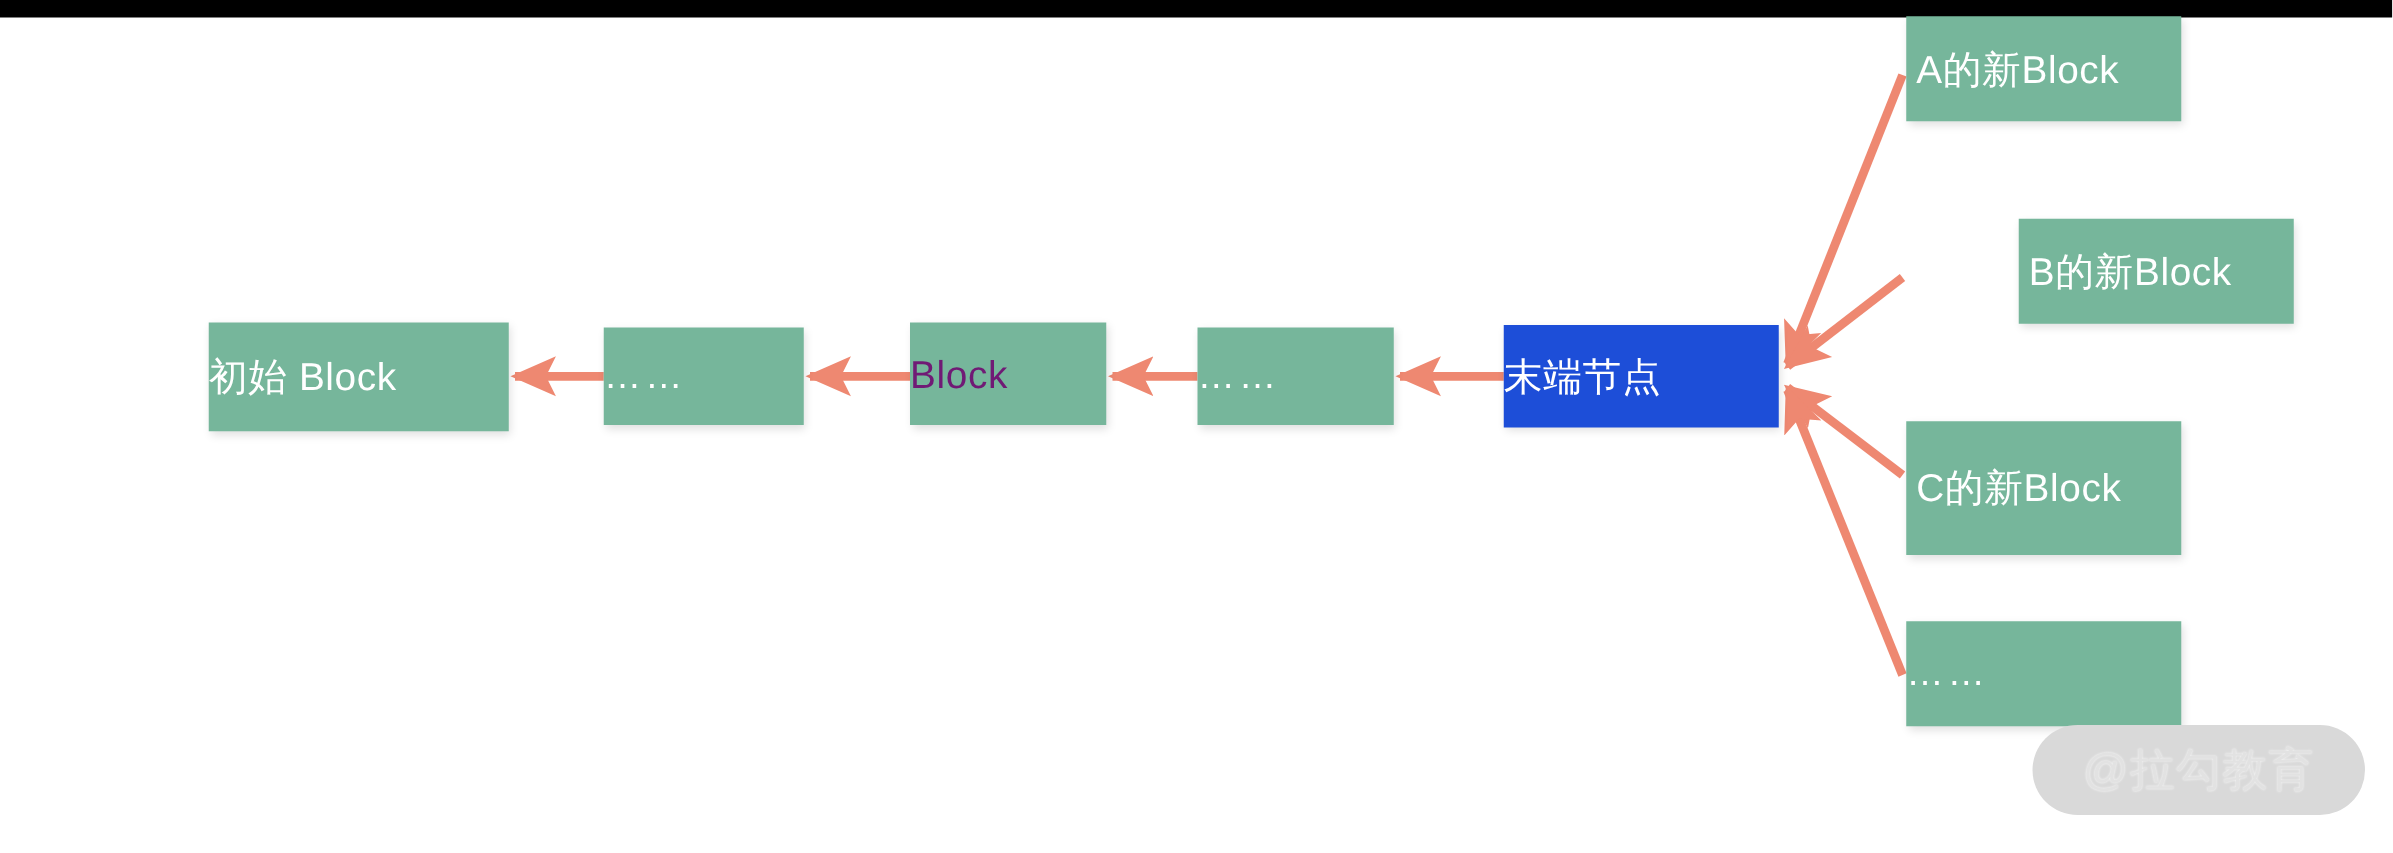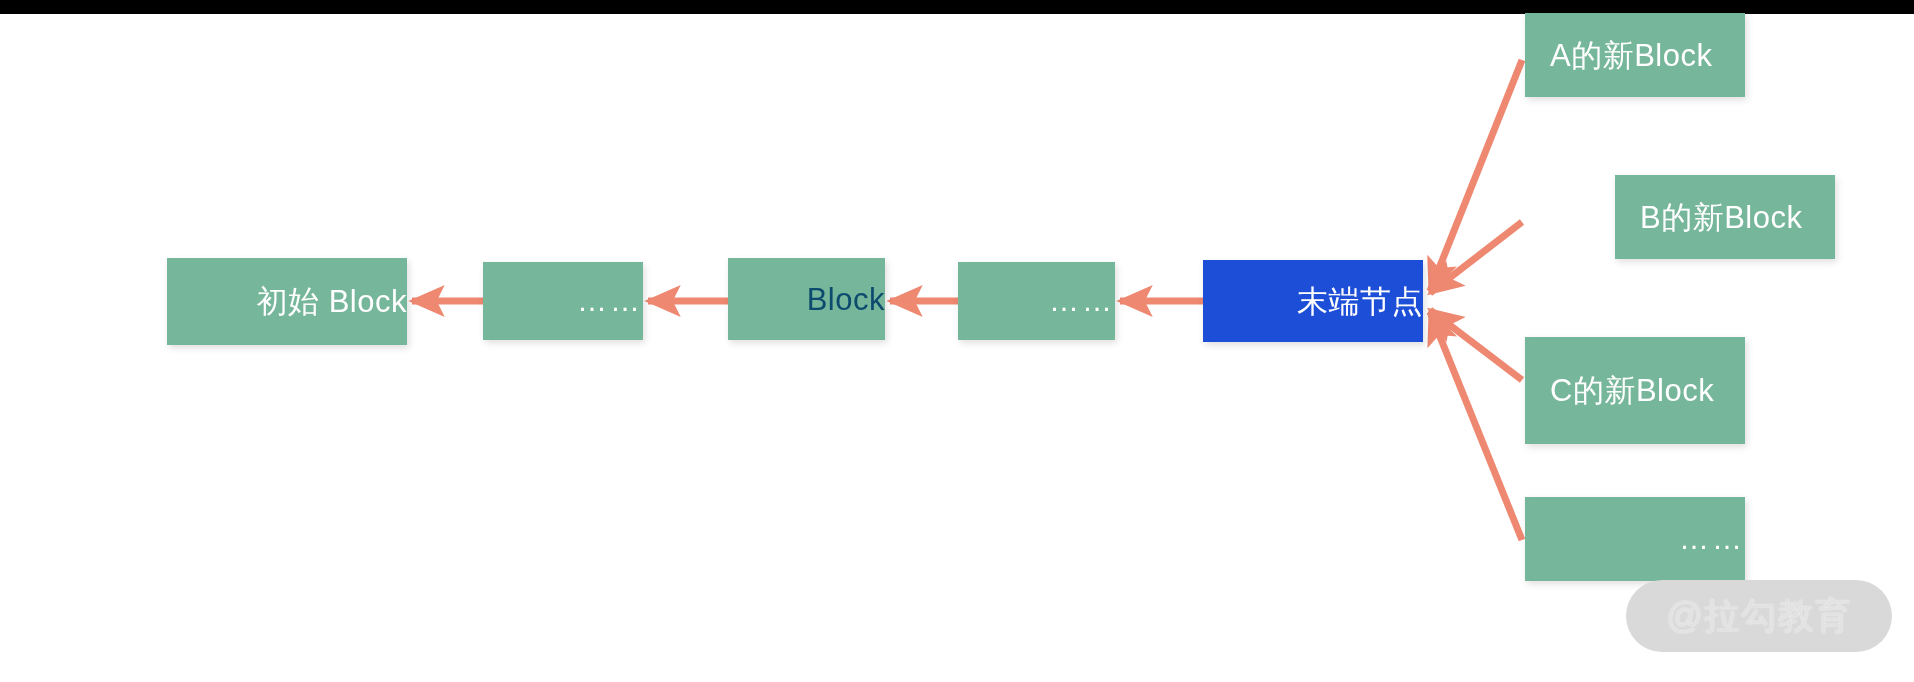--- a/index.html
+++ b/index.html
@@ -36,25 +36,25 @@
   .node {
     position: absolute;
     box-sizing: border-box;
     background: #76B69B;
     color: #ffffff;
     display: flex;
     align-items: center;
     box-shadow: 2px 3px 7px rgba(0,0,0,0.13);
   }
   .node.center {
-    justify-content: flex-end;
+    justify-content: flex-start;
   }
   .node.leftpad {
     justify-content: flex-start;
-    padding-left: 25px;
+    padding-left: 8px;
   }
   .node-label {
     font-size: 31px;
     line-height: 1;
     letter-spacing: 0.5px;
     white-space: nowrap;
   }
   .node-label.dots {
     font-size: 30px;
     letter-spacing: 3px;
@@ -102,21 +102,21 @@
       <line x1="1522" y1="540" x2="1430" y2="312" stroke="#EE8871" stroke-width="7" marker-end="url(#ah)"></line>
     </svg>
 
   <div id="nodes-layer">
       <div class="node center" style="left: 167px; top: 258px; width: 240px; height: 87px; background: rgb(118, 182, 155); color: rgb(255, 255, 255);">
         <span class="node-label">初始 Block</span>
       </div>
       <div class="node center" style="left: 483px; top: 262px; width: 160px; height: 78px; background: rgb(118, 182, 155); color: rgb(255, 255, 255);">
         <span class="node-label dots">……</span>
       </div>
-      <div class="node center" style="left: 728px; top: 258px; width: 157px; height: 82px; background: rgb(118, 182, 155); color: #0c4a6e; padding-left: 24px;">
+      <div class="node center" style="left: 728px; top: 258px; width: 157px; height: 82px; background: rgb(118, 182, 155); color: #701a75;">
         <span class="node-label">Block</span>
       </div>
       <div class="node center" style="left: 958px; top: 262px; width: 157px; height: 78px; background: rgb(118, 182, 155); color: rgb(255, 255, 255);">
         <span class="node-label dots">……</span>
       </div>
       <div class="node center" style="left: 1203px; top: 260px; width: 220px; height: 82px; background: #1d4ed8; color: rgb(255, 255, 255);">
         <span class="node-label">末端节点</span>
       </div>
       <div class="node leftpad" style="left: 1525px; top: 13px; width: 220px; height: 84px; background: rgb(118, 182, 155); color: rgb(255, 255, 255);">
         <span class="node-label">A的新Block</span>

